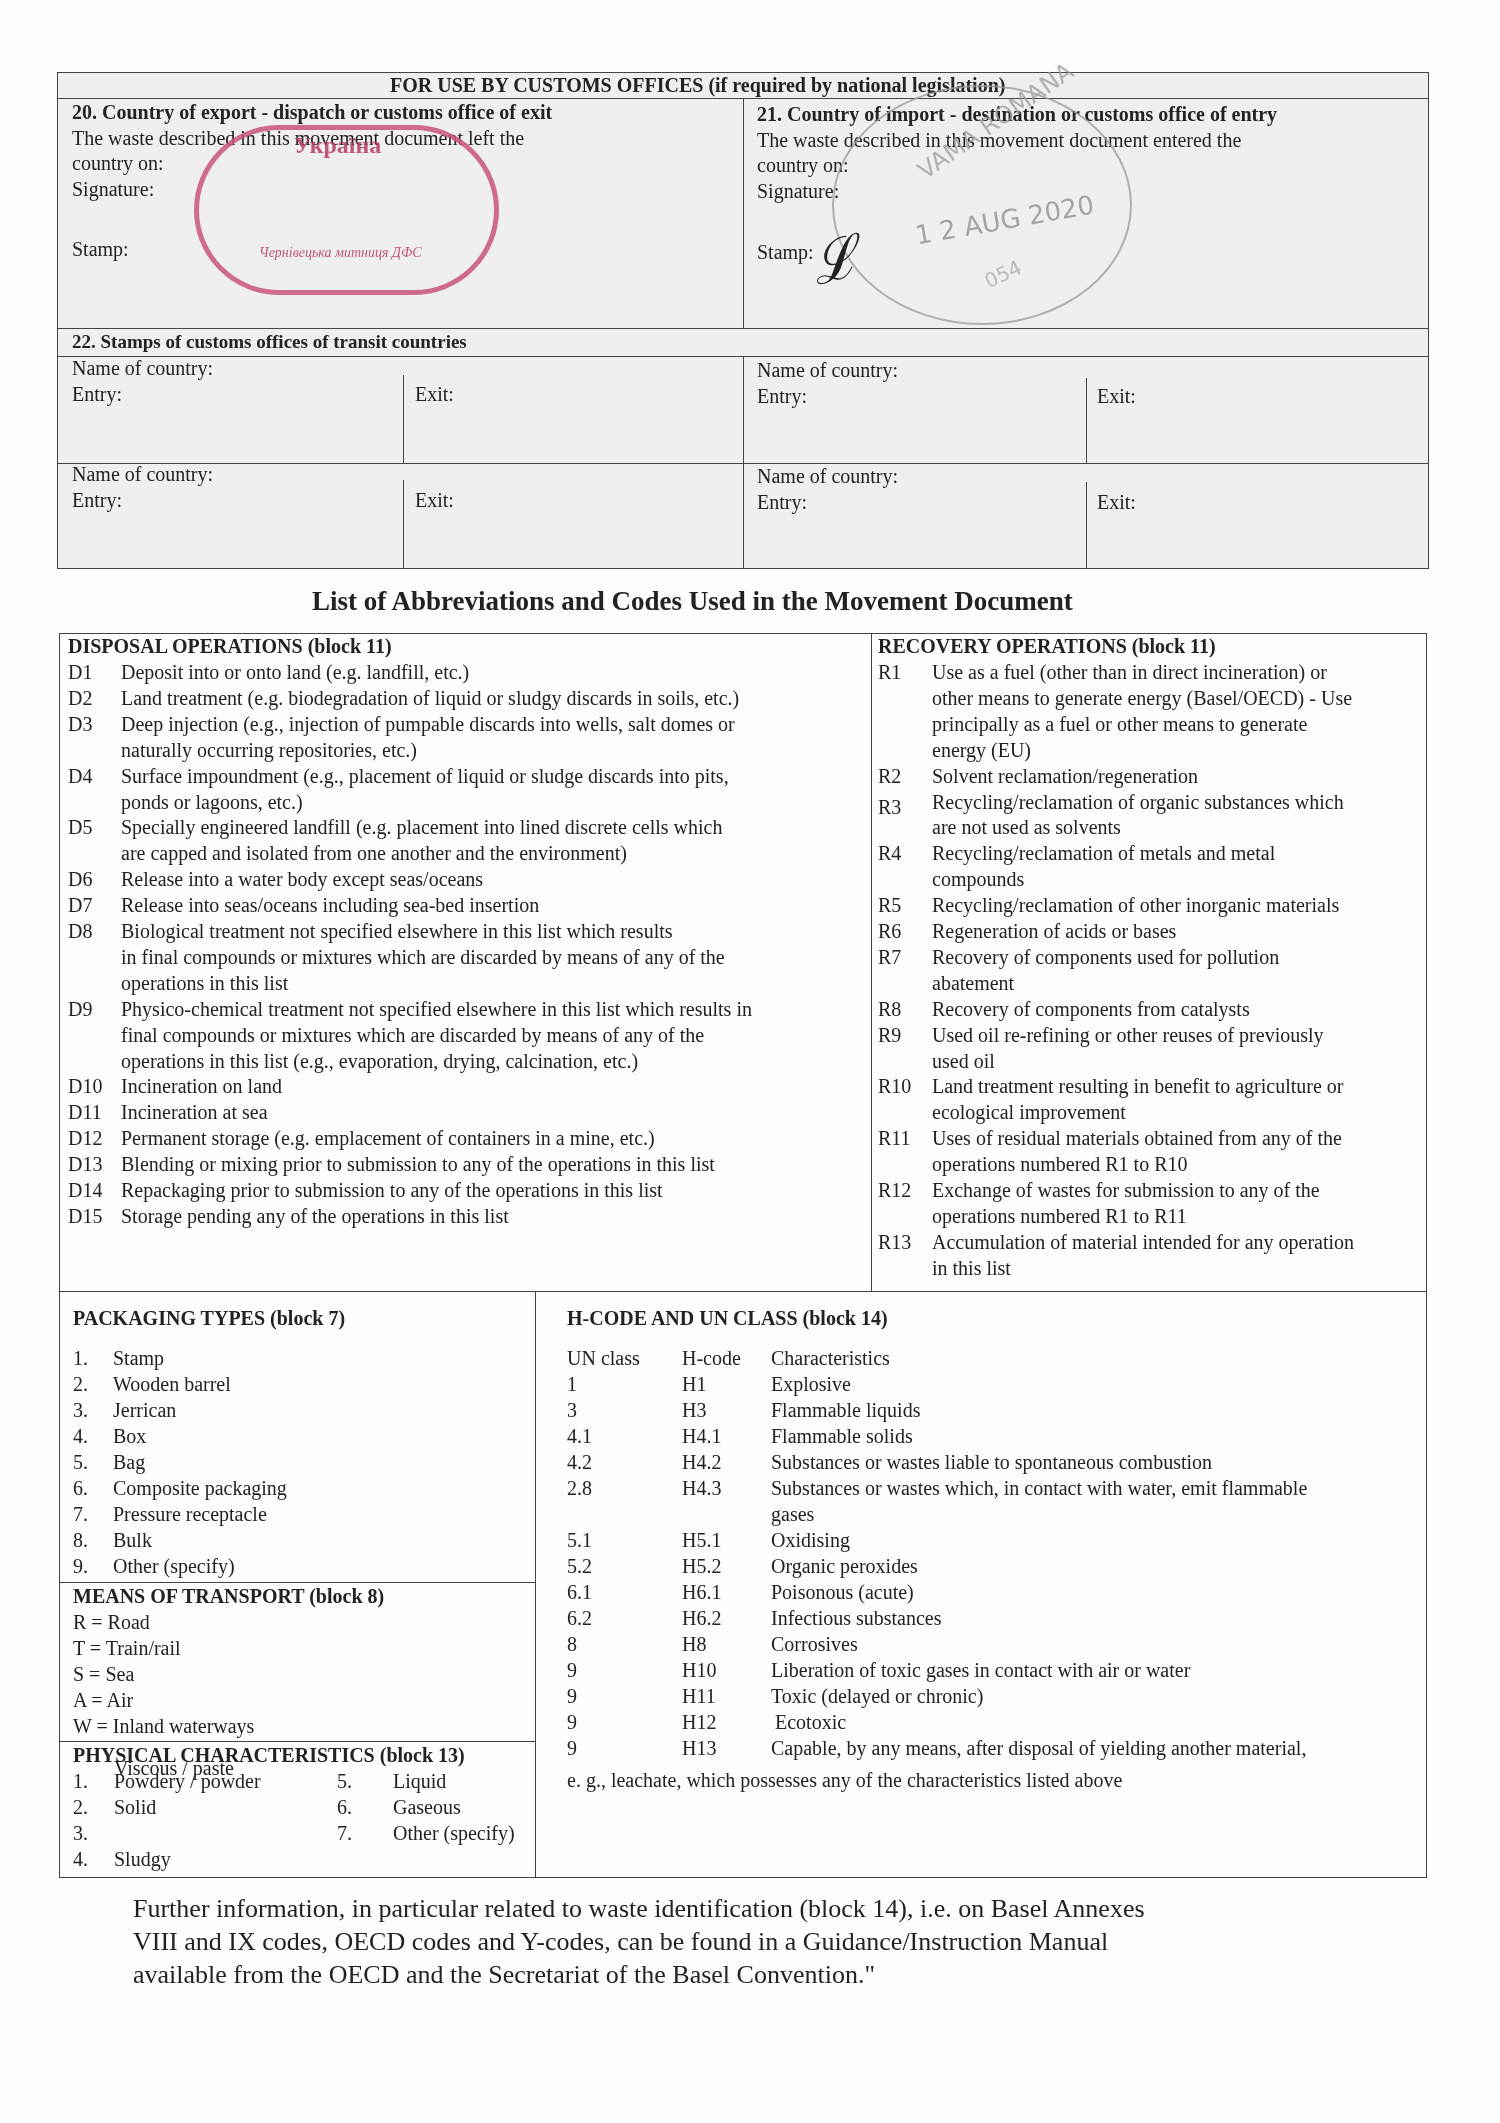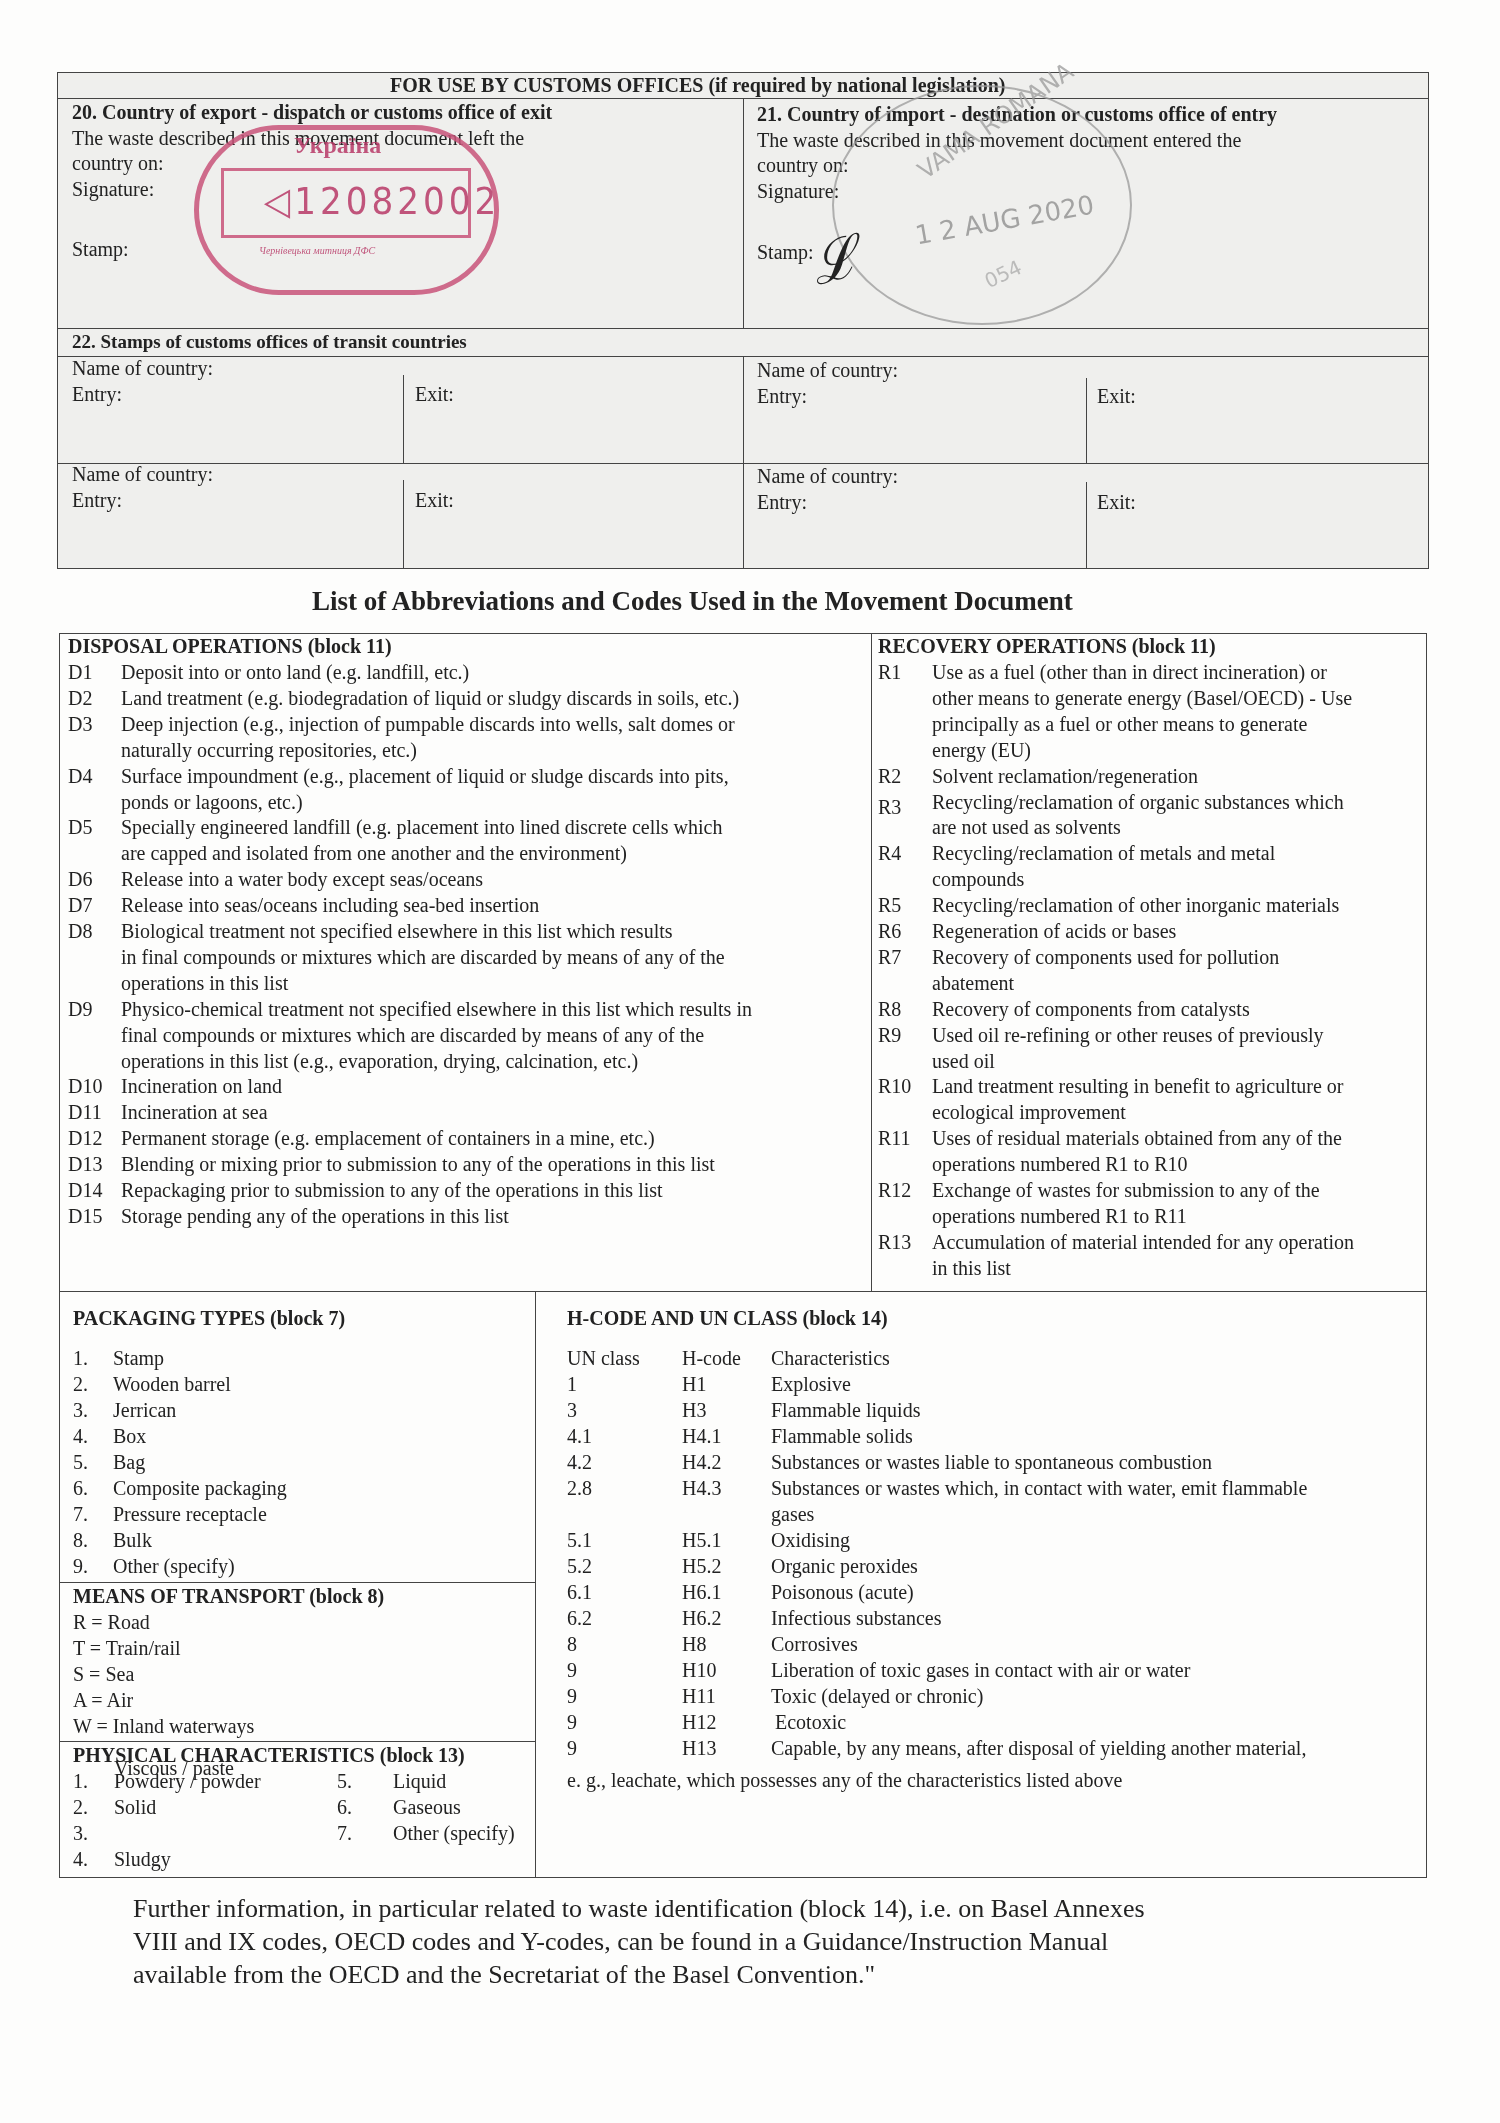--- a/index.html
+++ b/index.html
@@ -24,21 +24,21 @@
     border:3px solid #c9547a; box-sizing:border-box;
   }
   .stamp-ua .num {
     position:absolute; left:40px; top:8px; font-family:"DejaVu Sans Condensed","DejaVu Sans",sans-serif;
     font-size:38px; color:#b83a68; letter-spacing:4px;
   }
   .stamp-ua .country {
     position:absolute; left:95px; top:2px; font-size:24px; font-weight:bold; color:#b83a68;
   }
   .stamp-ua .office {
-    position:absolute; left:60px; top:115px; font-size:10px; font-style:italic; color:#b83a68;
+    position:absolute; left:60px; top:115px; font-size:14px; font-style:italic; color:#b83a68;
   }
   .stamp-ro {
     position:absolute; left:832px; top:85px; width:300px; height:240px;
     border:2.5px solid #9a9a9a; border-radius:50%; box-sizing:border-box; opacity:.75;
   }
   .stamp-ro .date {
     position:absolute; left:80px; top:118px; font-family:"DejaVu Sans",sans-serif;
     font-size:26px; color:#8a8a8a; transform:rotate(-10deg);
   }
   .stamp-ro .name {
@@ -69,23 +69,20 @@
 
 <div class="t b" style="left:390px;top:73px;font-size:20px;">FOR USE BY CUSTOMS OFFICES (if required by national legislation)</div>
 
 <div class="t b" style="left:72px;top:100px;">20. Country of export - dispatch or customs office of exit</div>
 <div class="t" style="left:72px;top:126px;">The waste described in this movement document left the</div>
 <div class="t" style="left:72px;top:151px;">country on:</div>
 <div class="t" style="left:72px;top:177px;">Signature:</div>
 <div class="t" style="left:72px;top:237px;">Stamp:</div>
 <div class="stamp-ua">
   <div class="country">Україна</div>
-  <div class="inner">
-    <div class="num">◁12082002</div>
-  </div>
   <div class="office">Чернівецька митниця ДФС</div>
 </div>
 
 <div class="t b" style="left:757px;top:102px;">21. Country of import - destination or customs office of entry</div>
 <div class="t" style="left:757px;top:128px;">The waste described in this movement document entered the</div>
 <div class="t" style="left:757px;top:153px;">country on:</div>
 <div class="t" style="left:757px;top:179px;">Signature:</div>
 <div class="t" style="left:757px;top:240px;">Stamp:</div>
 <div class="stamp-ro">
   <div class="name">VAMA ROMANA</div>

